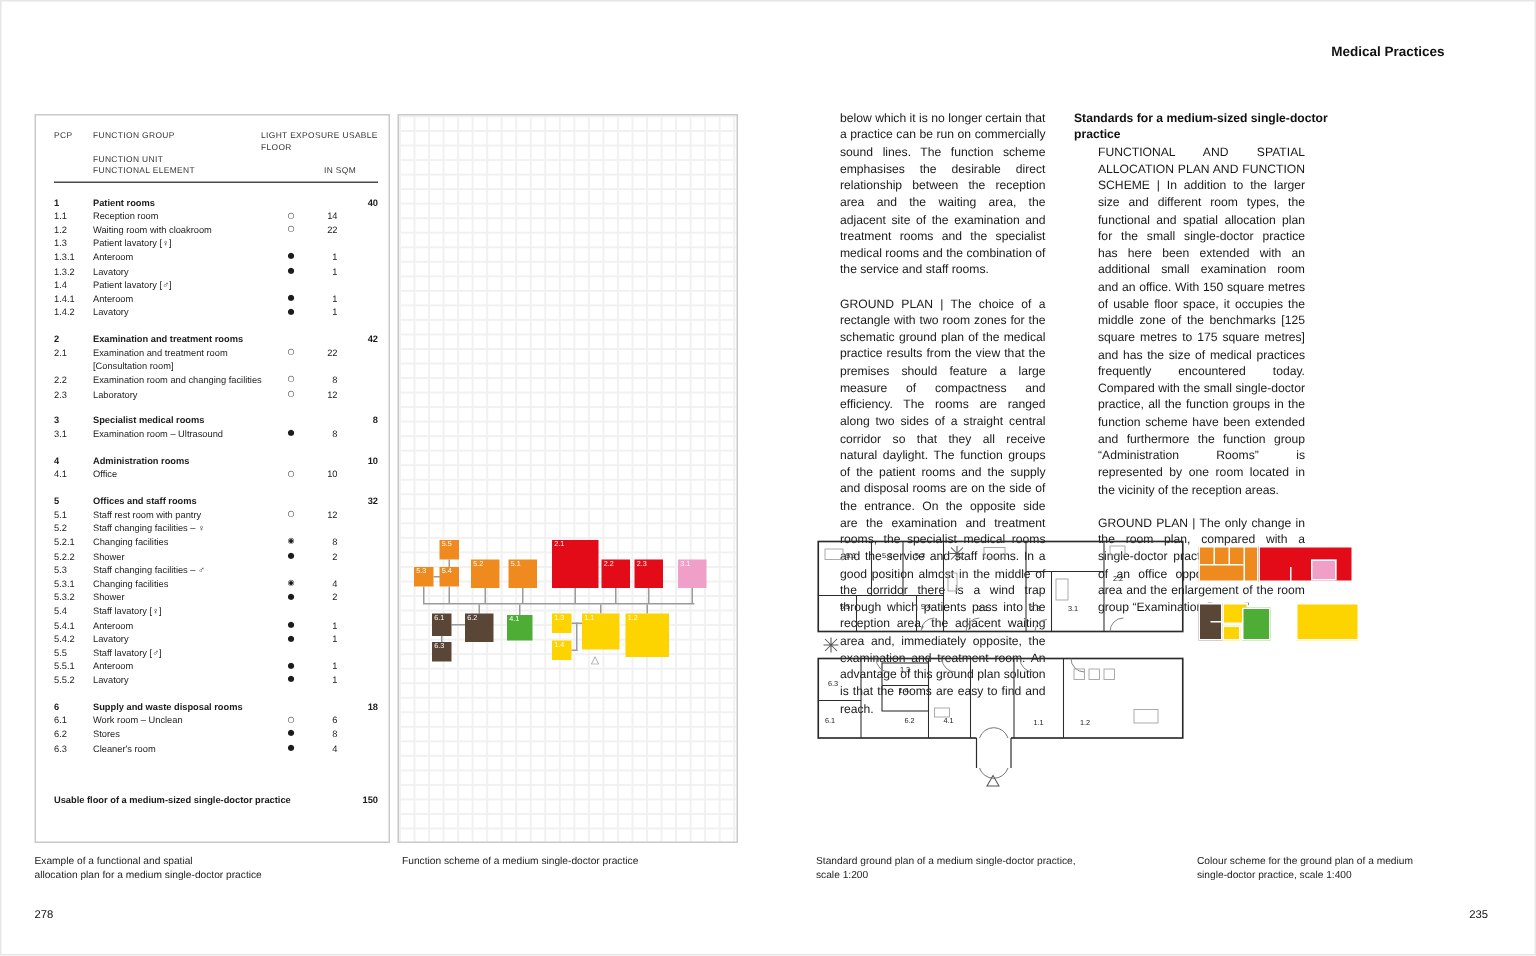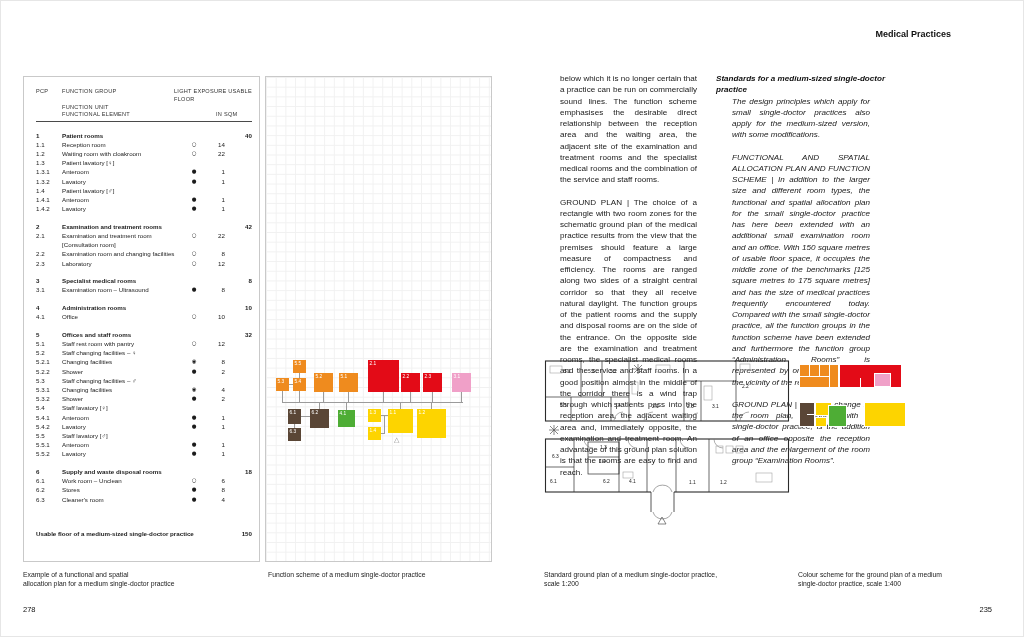--- a/index.html
+++ b/index.html
@@ -1,20 +1,20 @@
 <!DOCTYPE html>
 <html><head>
 <meta charset="utf-8">
 <style>
   html,body{margin:0;padding:0;}
   body{width:1024px;height:637px;position:relative;background:#fff;
        font-family:"Liberation Sans",sans-serif;color:#1a1a1a;overflow:hidden;}
   .spread{position:absolute;inset:0;border:1px solid #e6e6e6;box-sizing:border-box;}
 
-  .runtitle{position:absolute;top:28px;right:72px;font-size:9px;font-weight:bold;color:#111;text-align:center;}
+  .runtitle{position:absolute;top:28px;right:60px;font-size:9px;font-weight:bold;color:#111;text-align:center;}
   .pageno{position:absolute;top:604px;font-size:7.5px;color:#111;}
   .pageno.left{left:22px;} .pageno.right{right:31px;}
 
   .panel{position:absolute;top:75px;height:486px;background:#fff;border:1px solid #c9c9c9;box-sizing:border-box;}
   .table-panel{left:22px;width:237px;padding:11px 7px 0 12px;}
   .scheme-panel{left:264px;width:227px;
      background-image:linear-gradient(#f1f1f1 1px,transparent 1px),linear-gradient(90deg,#f1f1f1 1px,transparent 1px);
      background-size:9.7px 9.7px;}
 
   .thead{font-size:5.6px;letter-spacing:.25px;color:#333;}
@@ -29,21 +29,21 @@
   .trow .sq,.trow .tot{text-align:right;}
   .trow.grp{font-weight:bold;margin-top:8.4px;}
   .tfoot{display:grid;grid-template-columns:1fr 27px;font-weight:bold;font-size:6.2px;margin-top:26px;}
   .tfoot .tot{text-align:right;}
 
   .sblock{position:absolute;box-sizing:border-box;color:#fff;font-size:4.8px;line-height:5.6px;padding:1px 0 0 1.5px;}
   .sline{position:absolute;background:#9b9b9b;}
   .tri{position:absolute;font-family:"DejaVu Sans",sans-serif;color:#8a8a8a;font-size:7px;line-height:7px;}
 
   .col{position:absolute;top:72px;width:169px;}
-  #col1{left:543px;} #col2{left:715px;width:170px;font-style:italic;}
+  #col1{left:543px;} #col2{left:715px;width:170px;}
   .col p{margin:0 16px 11px;font-size:8.1px;line-height:11.25px;text-align:justify;color:#191919;}
   .col h3{margin:0;font-size:8.1px;line-height:11.25px;color:#111;}
 
   .caption{position:absolute;top:570px;font-size:6.8px;line-height:8.8px;color:#222;white-space:pre-line;}
 
   .plan{position:absolute;left:543px;top:350px;width:247px;height:176px;}
   .plan svg{position:absolute;left:0;top:0;}
   .rlab{position:absolute;font-size:4.9px;line-height:5px;color:#222;}
 
   .cplan{position:absolute;left:797px;top:357px;width:112px;height:72px;}
@@ -376,21 +376,20 @@
   <div class="caption" style="left:267px;width:210px;">Function scheme of a medium single-doctor practice</div>
   <div class="pageno left">278</div>
 
   <div class="col" id="col1">
       <p>below which it is no longer certain that a practice can be run on commercially sound lines. The function scheme emphasises the desirable direct relationship between the reception area and the waiting area, the adjacent site of the examination and treatment rooms and the specialist medical rooms and the combination of the service and staff rooms.</p>
       <p>GROUND PLAN | The choice of a rectangle with two room zones for the schematic ground plan of the medical practice results from the view that the premises should feature a large measure of compactness and efficiency. The rooms are ranged along two sides of a straight central corridor so that they all receive natural daylight. The function groups of the patient rooms and the supply and disposal rooms are on the side of the entrance. On the opposite side are the examination and treatment rooms, the specialist medical rooms and the service and staff rooms. In a good position almost in the middle of the corridor there is a wind trap through which patients pass into the reception area, the adjacent waiting area and, immediately opposite, the examination and treatment room. An advantage of this ground plan solution is that the rooms are easy to find and reach.</p>
     </div>
   <div class="col" id="col2">
     <h3>Standards for a medium-sized single-doctor practice</h3>
     <div id="col2-paras">
-        <p>The design principles which apply for small single-doctor practices also apply for the medium-sized version, with some modifications.</p>
         <p>FUNCTIONAL AND SPATIAL ALLOCATION PLAN AND FUNCTION SCHEME | In addition to the larger size and different room types, the functional and spatial allocation plan for the small single-doctor practice has here been extended with an additional small examination room and an office. With 150 square metres of usable floor space, it occupies the middle zone of the benchmarks [125 square metres to 175 square metres] and has the size of medical practices frequently encountered today. Compared with the small single-doctor practice, all the function groups in the function scheme have been extended and furthermore the function group “Administration Rooms” is represented by one room located in the vicinity of the reception areas.</p>
         <p>GROUND PLAN | The only change in the room plan, compared with a single-doctor practice, is the addition of an office opposite the reception area and the enlargement of the room group “Examination Rooms”.</p>
       </div>
   </div>
 
   <div class="plan" id="plan">
     <svg width="247" height="176" viewBox="0 0 247 176">
       <g stroke="#2b2b2b" stroke-width="1.1" fill="none">
         <rect x="1.5" y="10" width="243" height="60"></rect>
         <rect x="1.5" y="88" width="243" height="53"></rect>

